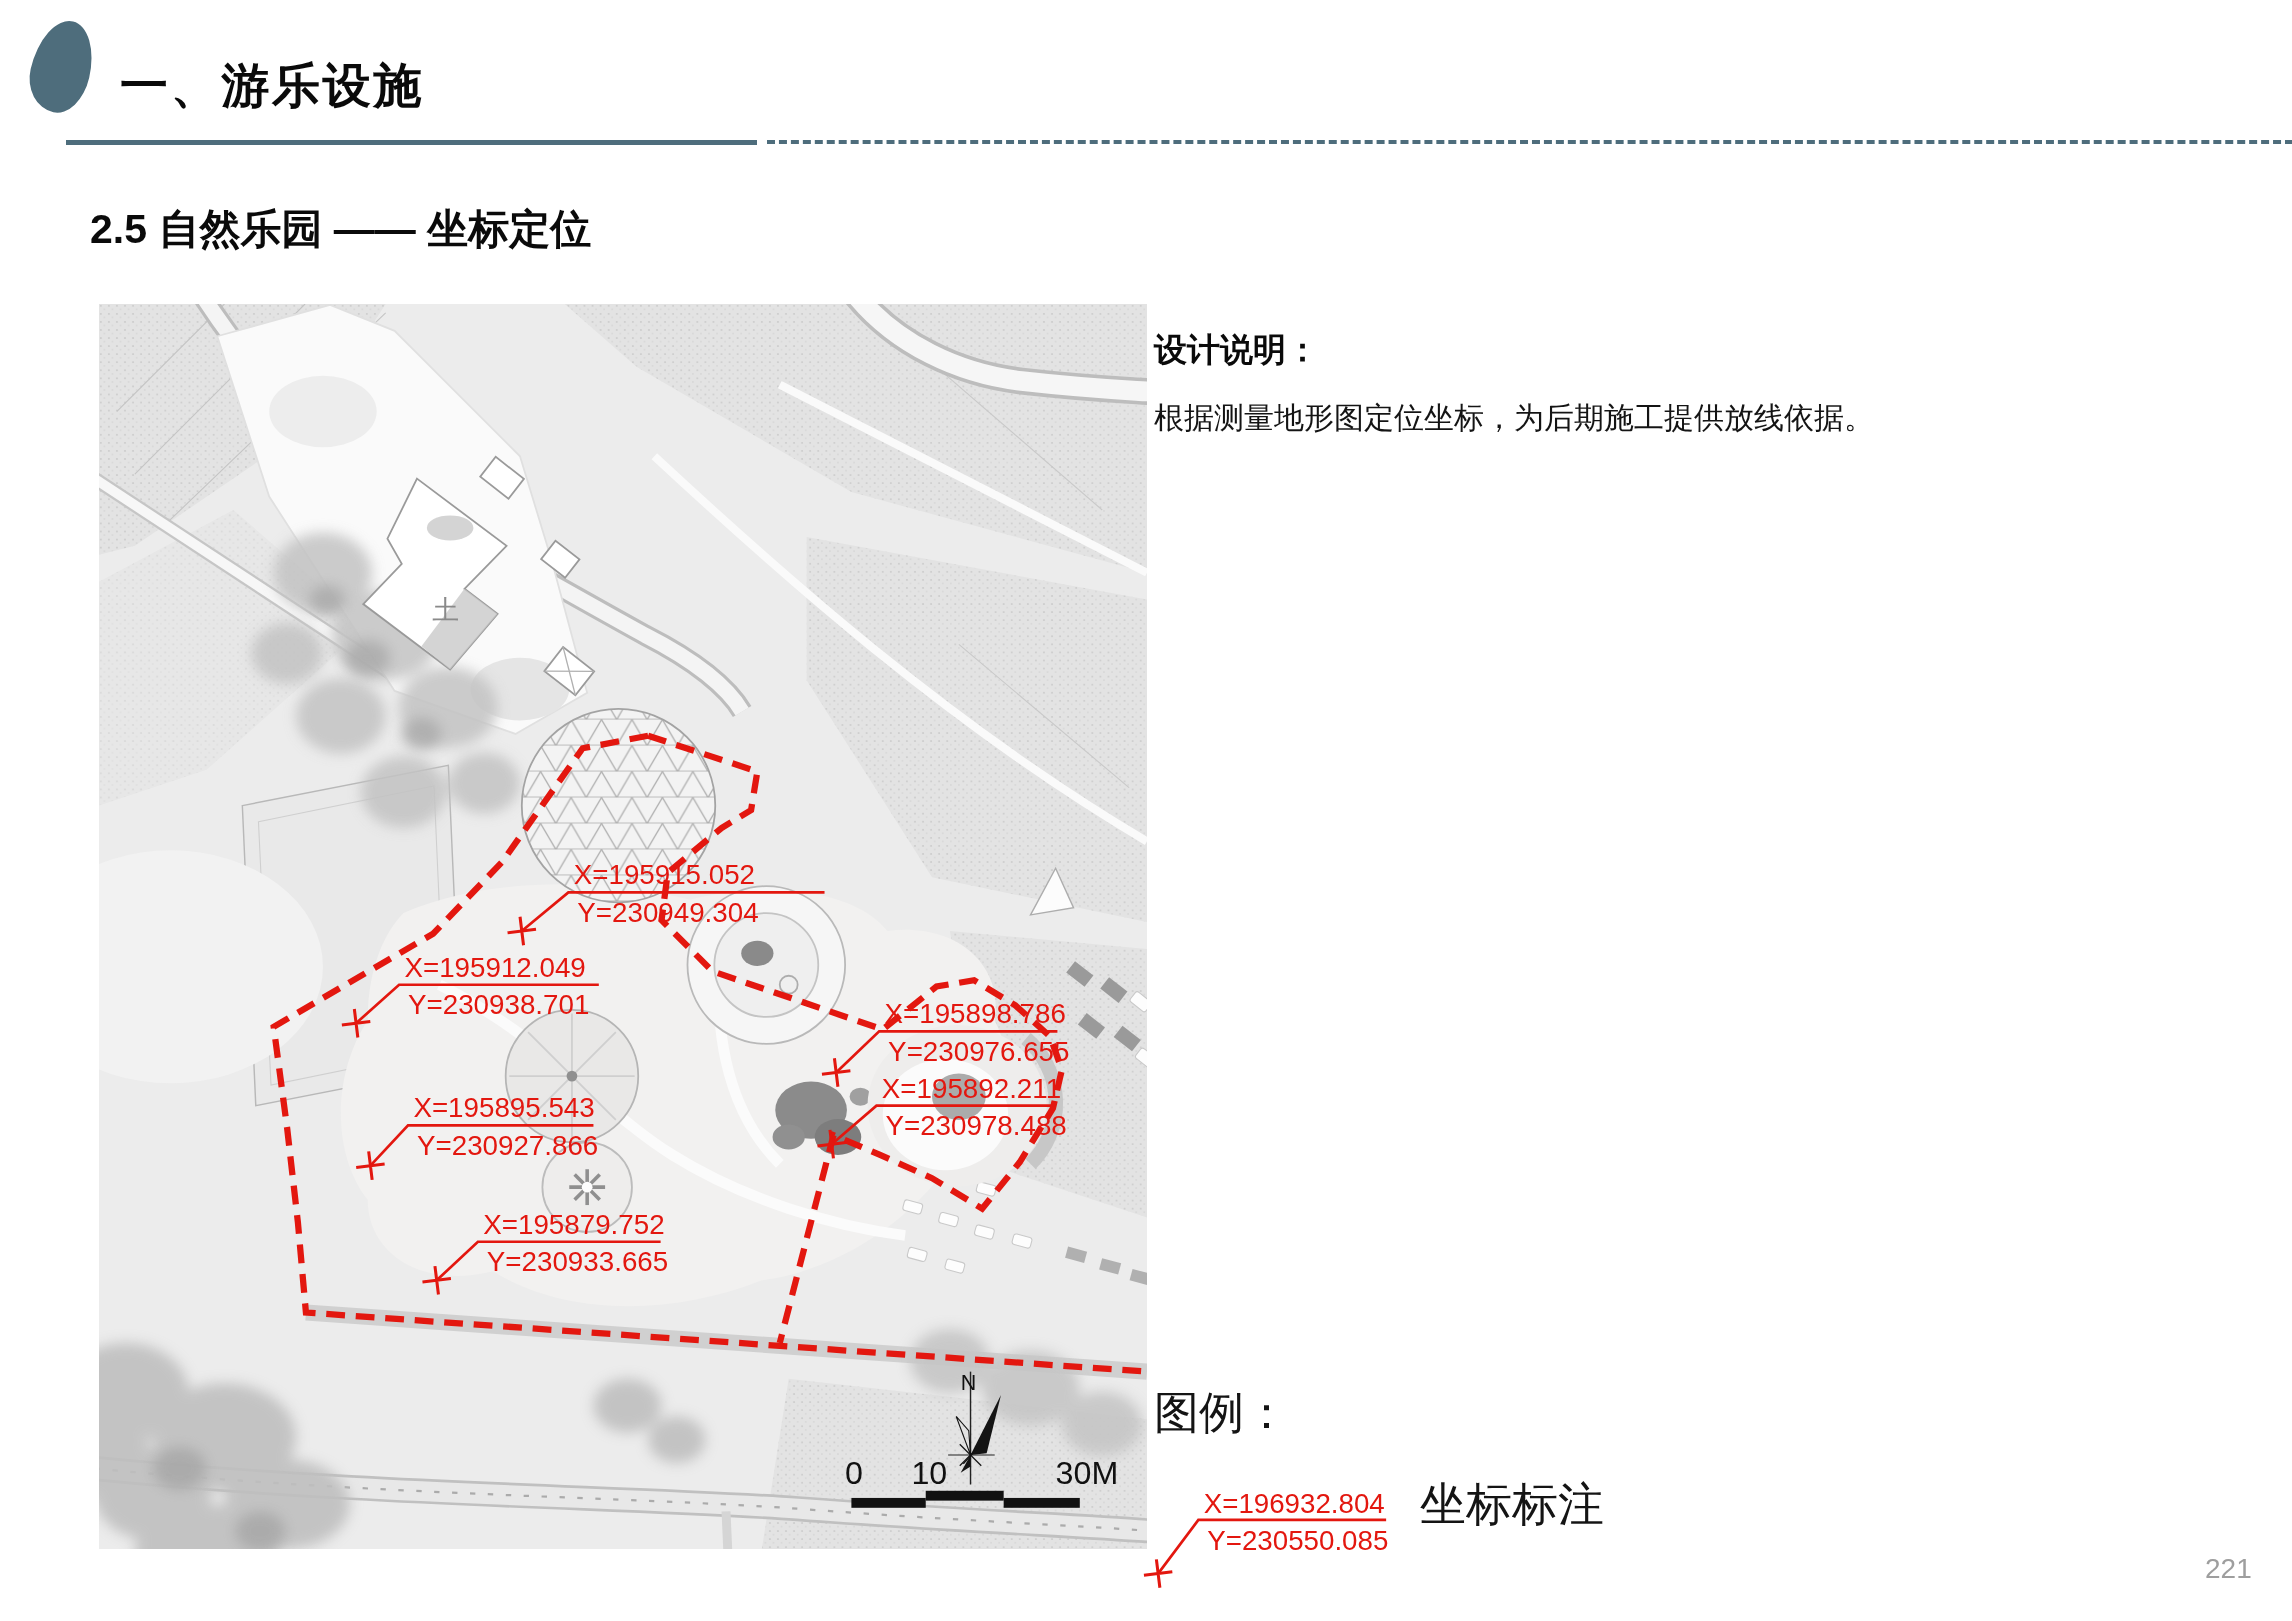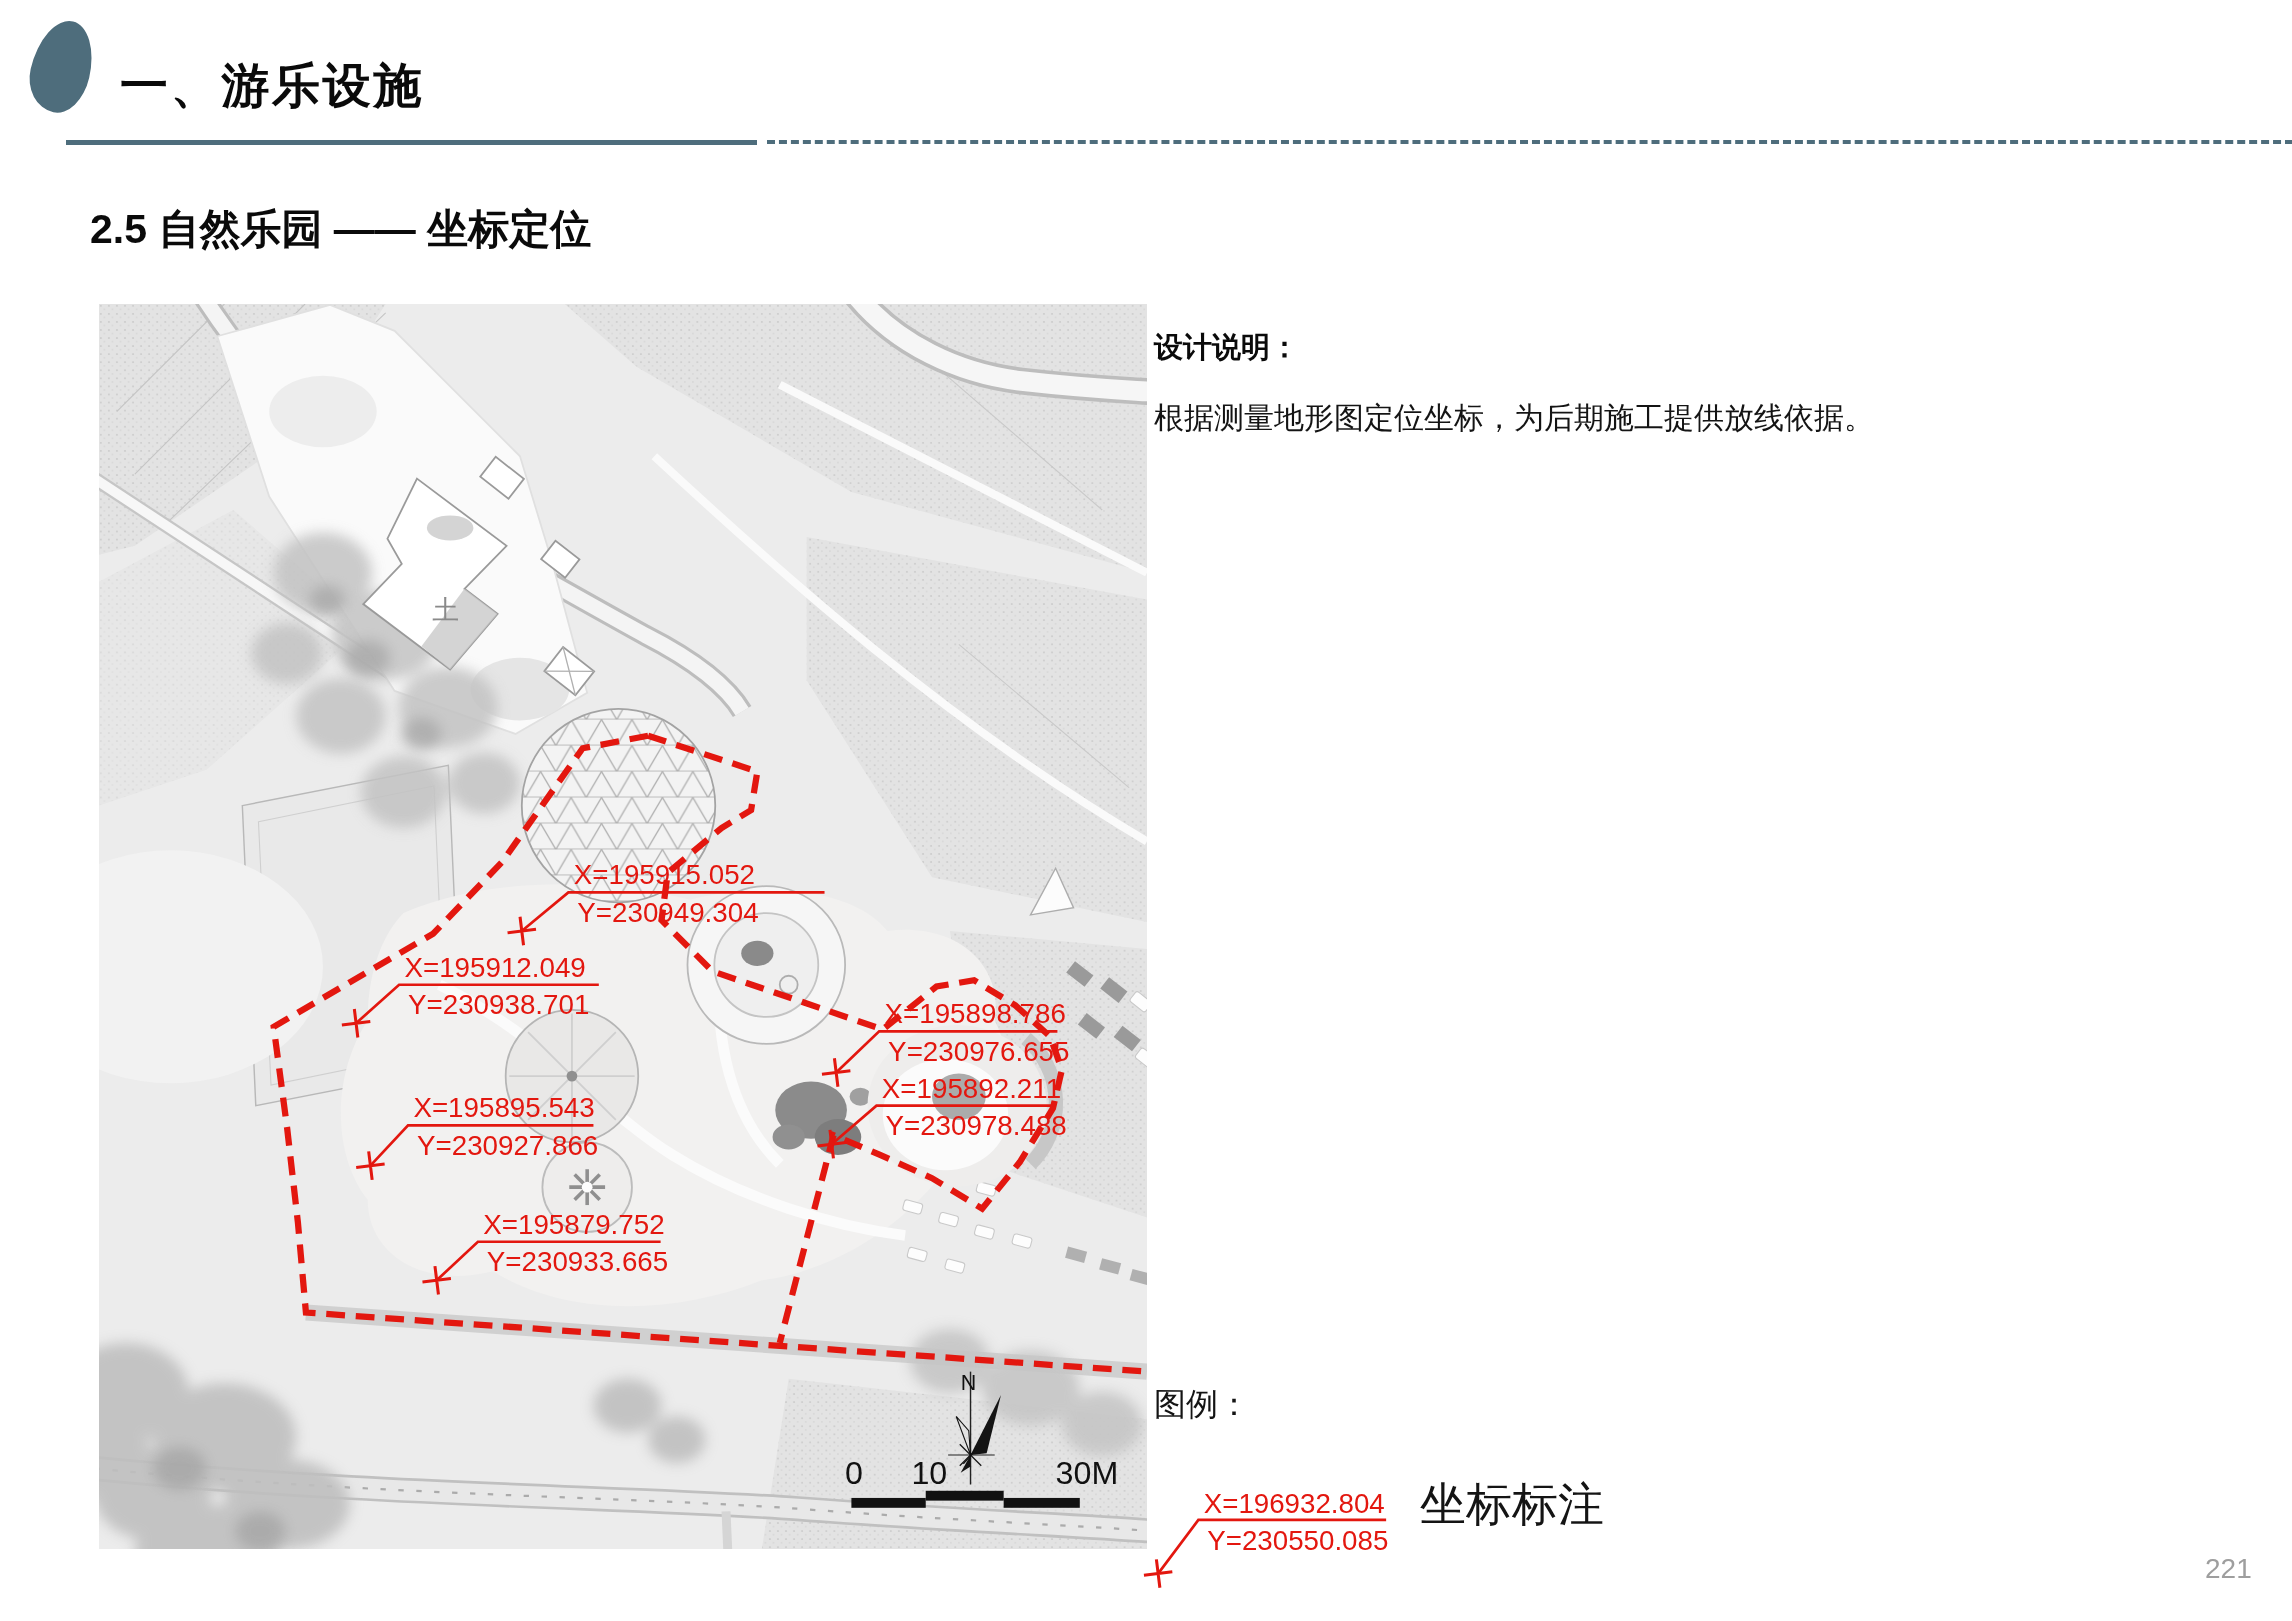--- a/index.html
+++ b/index.html
@@ -23,23 +23,23 @@
   .header-rule-dashed{
     left:767px;top:140px;width:1526px;height:0;
     border-top:4.5px dashed #4e6d7c;
   }
   .sub-title{
     left:90px;top:202px;font-size:41px;font-weight:bold;color:#0a0a0a;
     white-space:nowrap;
     text-align:right;
   }
   
-  .notes-heading{left:1154px;top:328px;font-size:29px;font-weight:bold;color:#0a0a0a;}
+  .notes-heading{left:1154px;top:328px;font-size:33px;font-weight:bold;color:#0a0a0a;}
   .notes-body{left:1154px;top:396px;font-size:30px;color:#141414;width:1075px;line-height:1.45;}
-  .legend-heading{left:1154px;top:1383px;font-size:32px;color:#141414;text-align:right;}
+  .legend-heading{left:1154px;top:1383px;font-size:45px;color:#141414;text-align:right;}
   .legend-item-label{left:1420px;top:1474px;font-size:46px;color:#141414;}
   .page-number{left:2205px;top:1553px;font-size:28px;color:#9e9e9e;}
   
   .map-wrap{left:99px;top:304px;width:1048px;height:1245px;background:#ececec;}
   svg{display:block;}
   svg text{font-family:"Liberation Sans","DejaVu Sans",sans-serif;}
   .rlab{font-size:31px;fill:#e3170f;}
   .blk{fill:#111111;}
 </style>
 </head>

